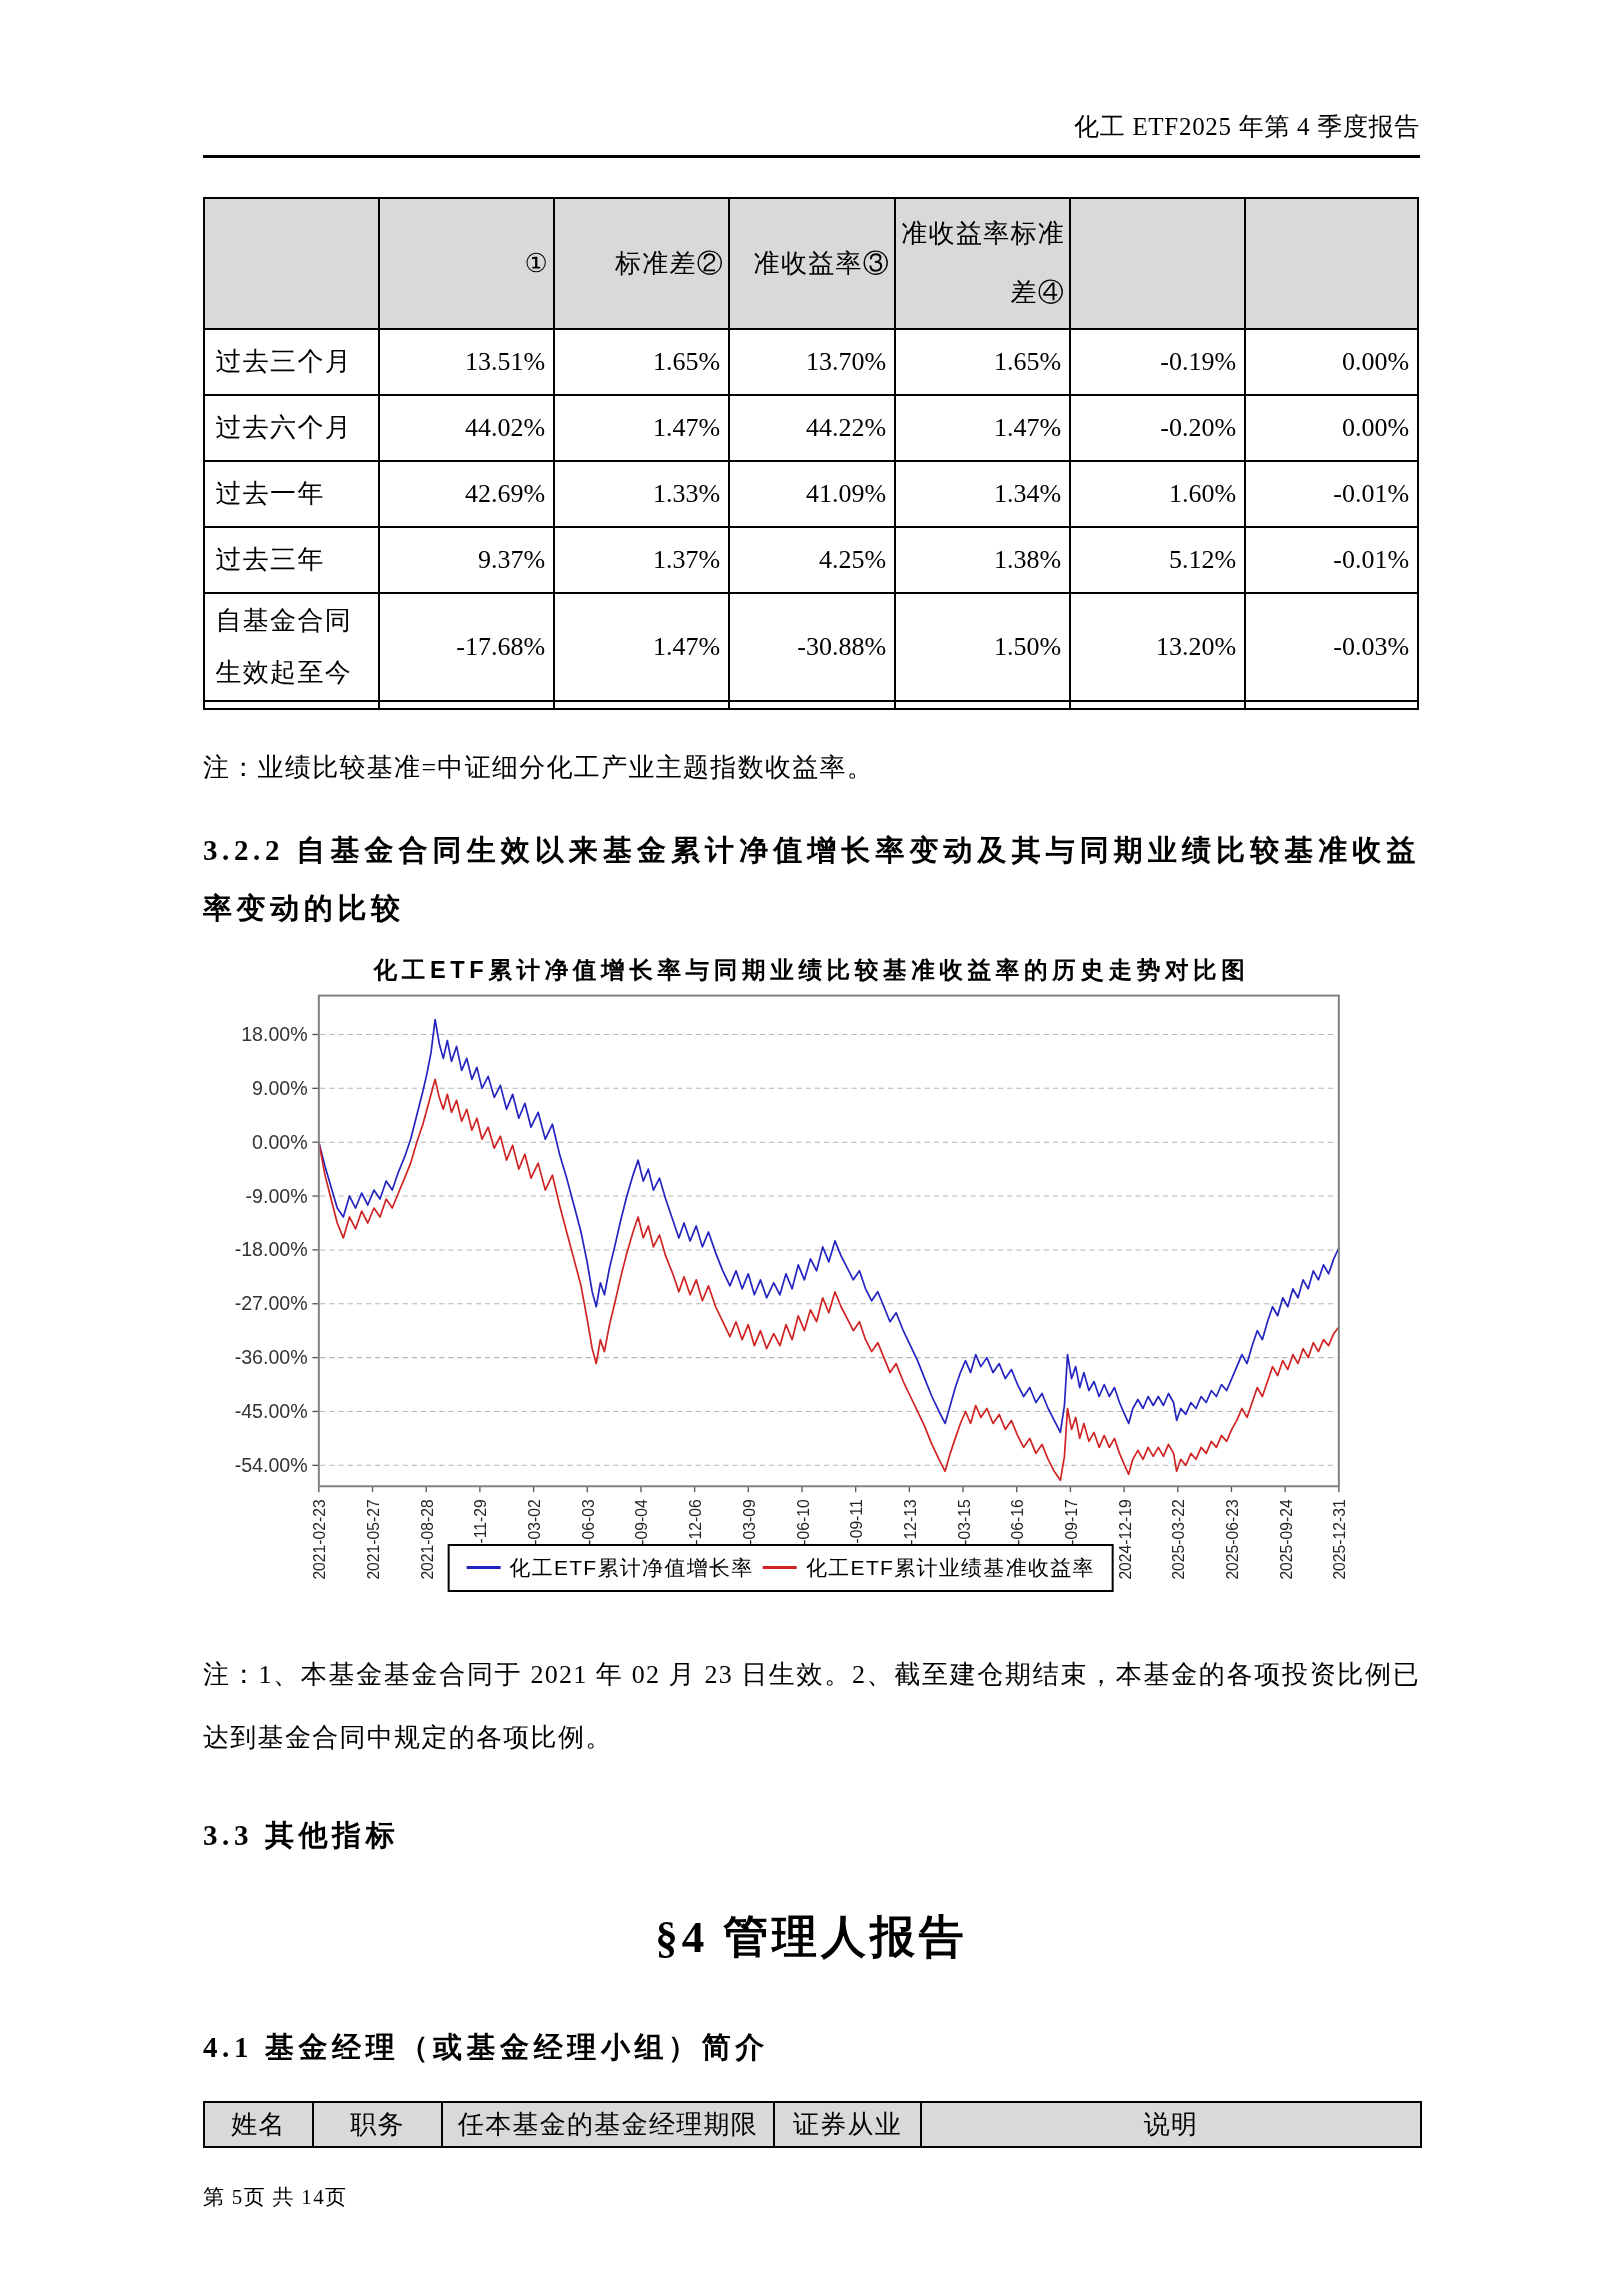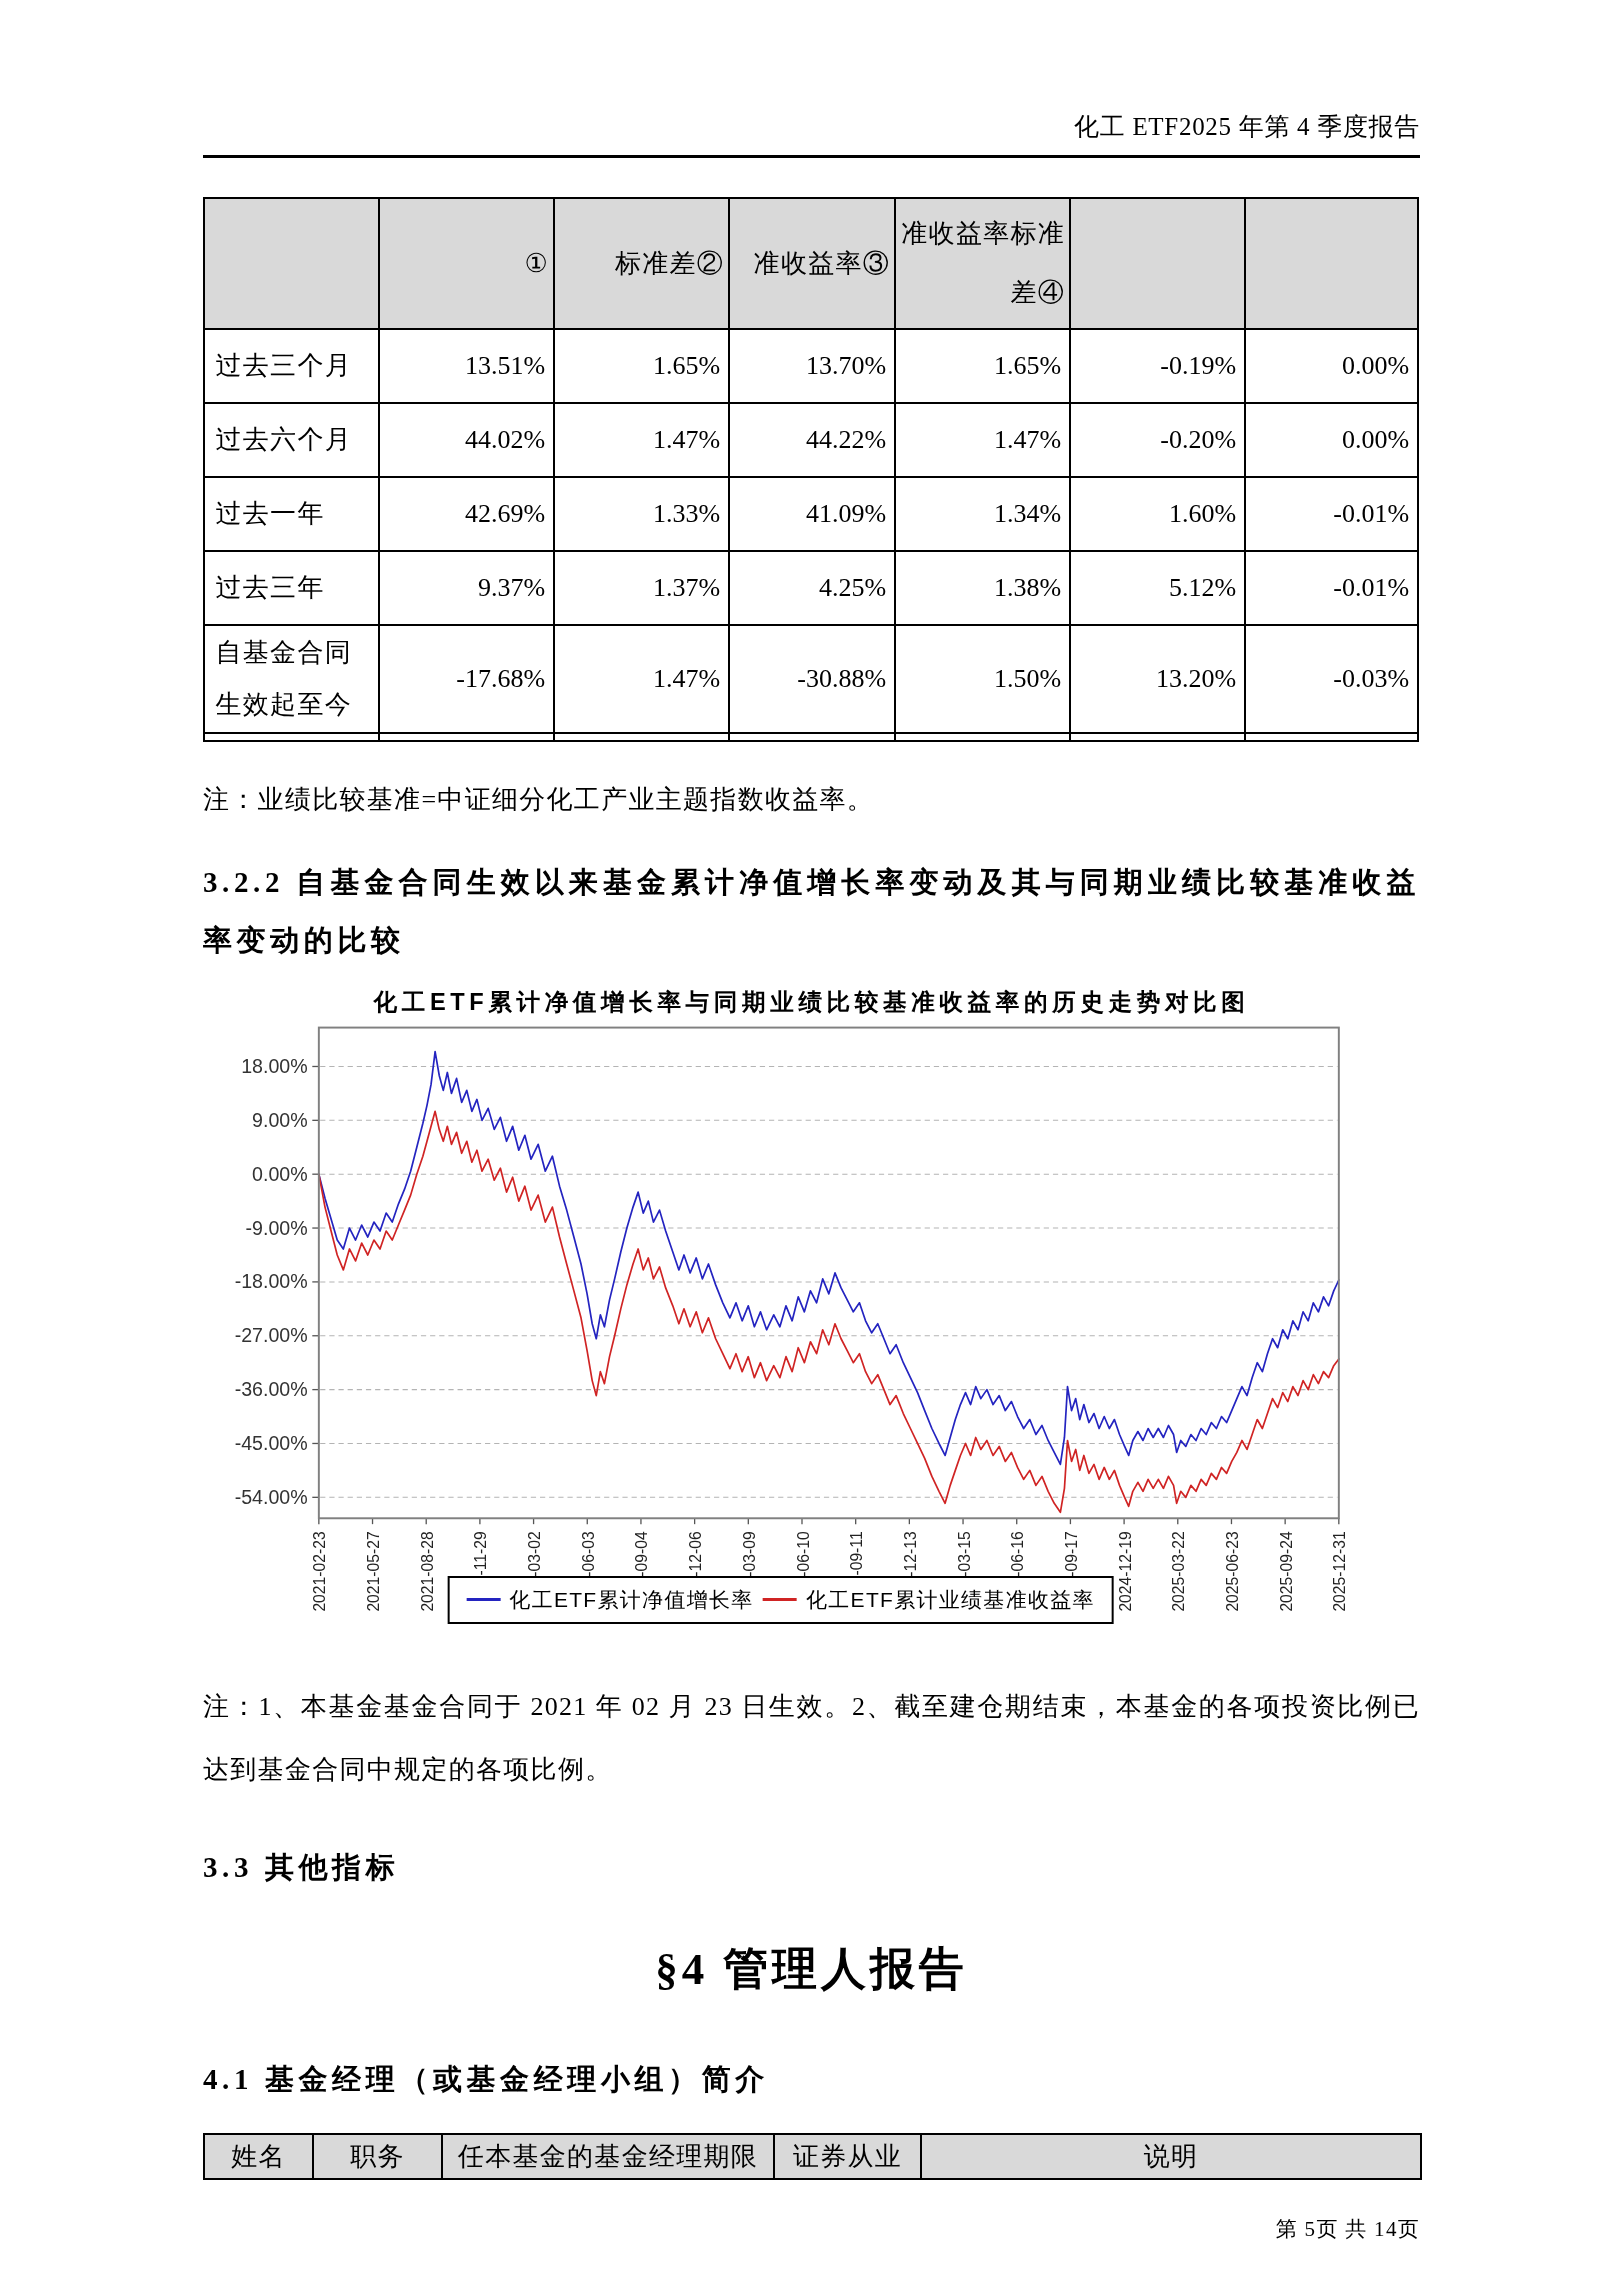--- a/index.html
+++ b/index.html
@@ -9,21 +9,21 @@
     padding:110px 203px 0 203px;
     font-family:"Liberation Serif","DejaVu Serif",serif;
   }
   .header-title{text-align:right;font-size:25px;letter-spacing:0.7px;}
   .header-rule{border-bottom:3.9px solid #000;margin-top:11.8px;}
 
   table.perf{border-collapse:collapse;table-layout:fixed;width:1213px;margin-top:39px;font-size:26px;}
   table.perf td{border:2px solid #000;vertical-align:middle;overflow:hidden;}
   tr.phead{height:131px;}
   tr.phead td{background:#d9d9d9;text-align:right;line-height:59px;letter-spacing:1.3px;padding:0 3.9px;}
-  tr.prow{height:74px;}
+  tr.prow{height:66px;}
   tr.prow-last{height:97px;}
   td.lbl{padding-left:10.5px;letter-spacing:1.3px;line-height:52px;}
   td.val{text-align:right;padding-right:7.9px;}
   tr.sliver{height:7.9px;}
 
   .note{font-size:26px;margin:0;line-height:63px;letter-spacing:1.3px;text-align:justify;}
   .note1{margin-top:26px;}
   .h3{font-size:29px;font-weight:bold;margin:0;line-height:58px;letter-spacing:4.6px;text-align:justify;}
   .s322{margin-top:22px;}
   .chart-title{margin-top:17px;text-align:center;font-weight:bold;font-size:23.6px;letter-spacing:4.6px;
@@ -37,21 +37,21 @@
     display:flex;align-items:center;gap:9.2px;white-space:nowrap;
     font-size:21px;letter-spacing:1.3px;font-family:"Liberation Sans","DejaVu Sans",sans-serif;
   }
   .dash{display:inline-block;width:34px;height:3.3px;}
   .chart-note{margin-top:11.8px;}
   .s33{margin-top:37px;}
   .h2{font-size:45px;font-weight:bold;text-align:center;margin:43px 0 0 0;letter-spacing:3.9px;}
   .s41{margin-top:51px;}
   table.mgr{border-collapse:collapse;table-layout:fixed;width:1215px;margin-top:25px;font-size:26px;}
   table.mgr td{border:2px solid #000;background:#d9d9d9;text-align:center;height:41px;letter-spacing:1.3px;margin-top:48px;}
-  .footer{text-align:right;font-size:21px;margin-top:35px;letter-spacing:1.3px;}
+  .footer{text-align:left;font-size:21px;margin-top:35px;letter-spacing:1.3px;}
 </style>
 </head>
 <body>
 
 <div>
 
   <div class="header-title">化工 ETF2025 年第 4 季度报告</div>
   <div class="header-rule"></div>
 
   <table class="perf">

